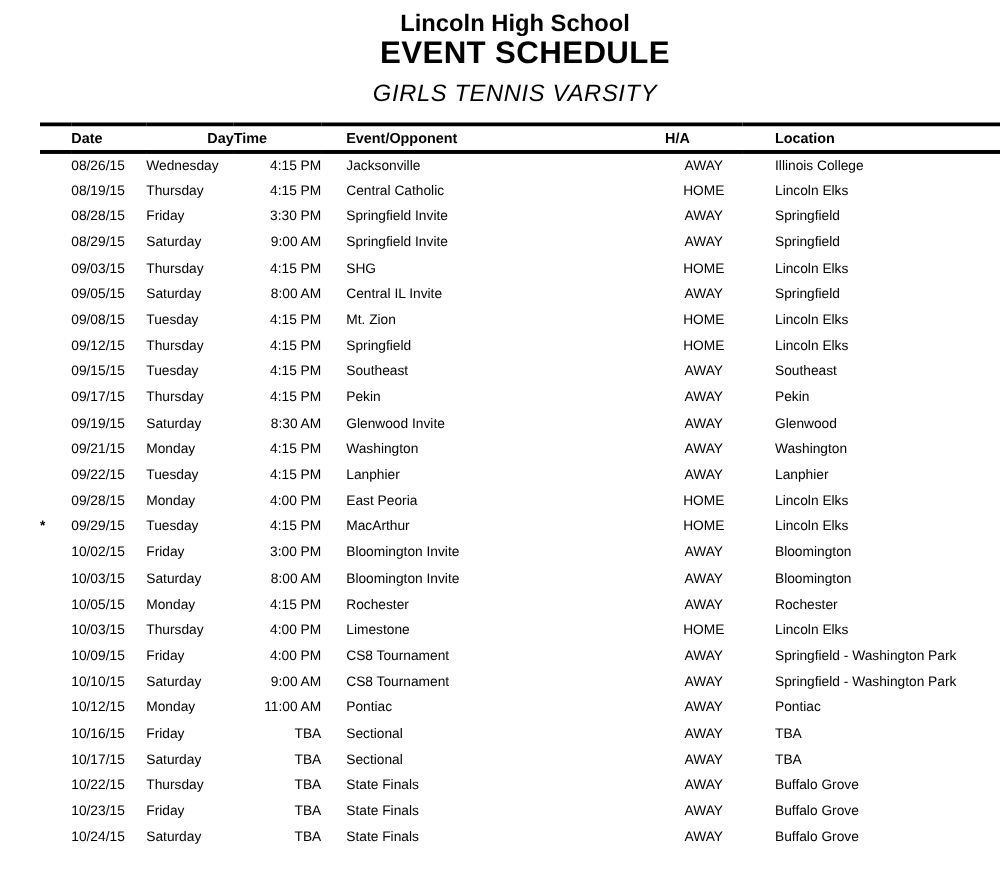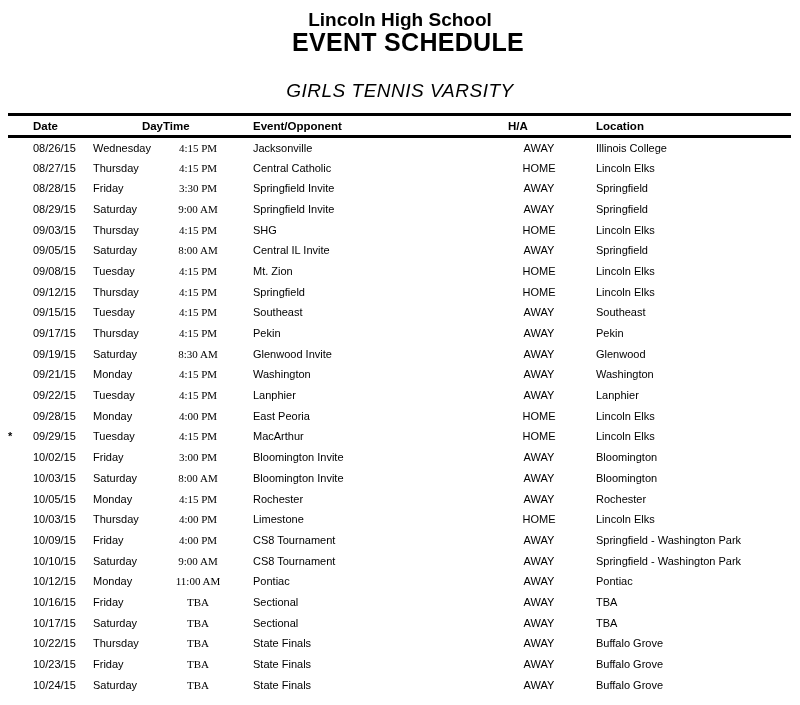--- a/index.html
+++ b/index.html
@@ -4,41 +4,41 @@
 <style>
   * { margin: 0; padding: 0; box-sizing: border-box; }
   html, body { background: #ffffff; }
   body {
     width: 800px;
     height: 705px;
     font-family: "Liberation Sans", sans-serif;
     color: #000000;
     overflow: hidden;
   }
-  .page { width: 800px; height: 705px; background: #fff; }
+  .page { width: 800px; height: 705px; background: #fff; padding-left: 24px; }
 
   .titles { text-align: center; padding-top: 9px; }
   .title-school {
     font-size: 19px;
     font-weight: bold;
     line-height: 22px;
   }
   .title-main {
     font-size: 25px;
     font-weight: bold;
     line-height: 23px;
     letter-spacing: 0.3px;
     margin-left: 16px;
   }
   .title-sub {
     font-size: 19px;
     font-style: italic;
     font-weight: normal;
     line-height: 21px;
-    margin-top: 26px;
+    margin-top: 11px;
     letter-spacing: 0.5px;
   }
 
   table.schedule {
     border-collapse: collapse;
     table-layout: fixed;
     width: 783px;
     margin-left: 8px;
     margin-top: 12px;
   }
@@ -71,21 +71,21 @@
   tbody td {
     height: 20.7px;
     font-size: 11px;
     padding: 0;
     vertical-align: middle;
     white-space: nowrap;
   }
   td.col-flag     { text-align: left; font-weight: bold; }
   td.col-date     { text-align: left; }
   td.col-day      { text-align: left; }
-  td.col-time     { text-align: center; font-family: Liberation Serif, serif; }
+  td.col-time     { text-align: right; }
   td.col-event    { text-align: left; padding-left: 20px; }
   td.col-ha       { text-align: center; }
   td.col-location { text-align: left; padding-left: 26px; }
 </style>
 </head>
 <body>
 
 <div class="page">
 
   <div class="titles">
@@ -120,21 +120,21 @@
           <td class="col-flag"></td>
           <td class="col-date">08/26/15</td>
           <td class="col-day">Wednesday</td>
           <td class="col-time">4:15 PM</td>
           <td class="col-event">Jacksonville</td>
           <td class="col-ha">AWAY</td>
           <td class="col-location">Illinois College</td>
         </tr>
         <tr>
           <td class="col-flag"></td>
-          <td class="col-date">08/27/15</td>
+          <td class="col-date">08/19/15</td>
           <td class="col-day">Thursday</td>
           <td class="col-time">4:15 PM</td>
           <td class="col-event">Central Catholic</td>
           <td class="col-ha">HOME</td>
           <td class="col-location">Lincoln Elks</td>
         </tr>
         <tr>
           <td class="col-flag"></td>
           <td class="col-date">08/28/15</td>
           <td class="col-day">Friday</td>

